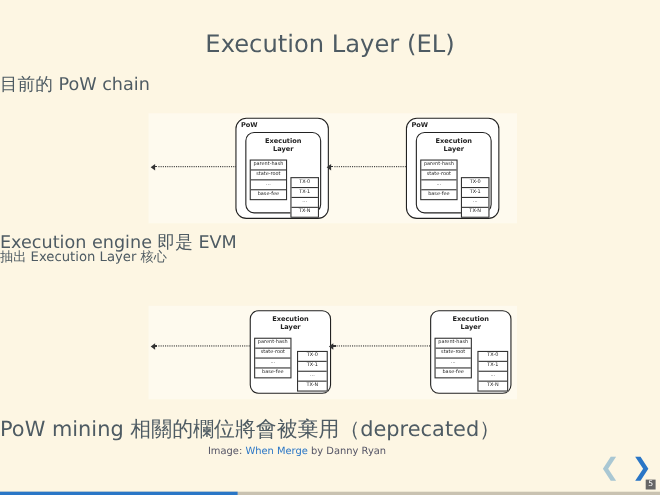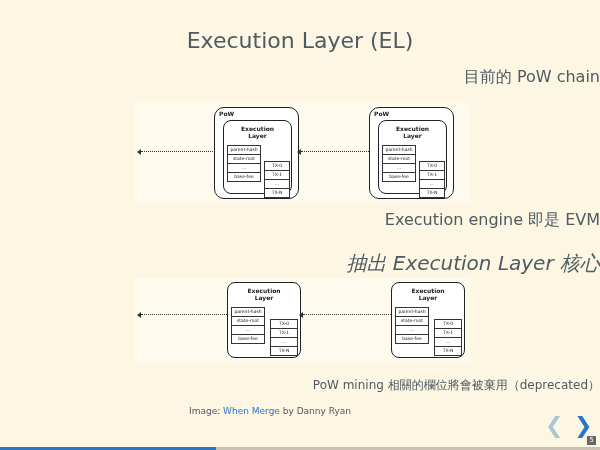--- a/index.html
+++ b/index.html
@@ -1,23 +1,23 @@
 <!DOCTYPE html>
 <html><head>
 <meta charset="utf-8">
 <style>
   html, body { margin:0; padding:0; }
   body { width:600px; height:450px; background:#fdf6e3; position:relative; overflow:hidden;
          font-family:"DejaVu Sans", sans-serif; color:#4a5860; }
   .title { position:absolute; left:0; width:600px; top:28px; text-align:center; font-size:22px; color:#4e5b63; }
-  .sub { position:absolute; left:0; width:600px; text-align:right; color:#4e5b63; }
+  .sub { position:absolute; left:0; width:600px; text-align:left; color:#4e5b63; }
   .s1 { top:67px; font-size:16px; }
   .s2 { top:210px; font-size:16px; }
-  .s3 { top:250px; font-size:20px;font-style:italic; }
-  .s4 { top:377px; font-size:12px; }
+  .s3 { top:225px; font-size:12px; }
+  .s4 { top:377px; font-size:19px; }
   .credit { position:absolute; left:0; width:540px; top:406px; text-align:center; font-size:9px; color:#556; }
   .credit a { color:#2a76c6; text-decoration:none; }
   .diagram { position:absolute; background:#fefaee; }
   .pow { position:absolute; border:1.5px solid #222; border-radius:10px; background:#fff; }
   .pow-label { position:absolute; left:4px; top:2px; font-size:6px; font-weight:bold; color:#222; }
   .el { position:absolute; border:1.5px solid #222; border-radius:8px; background:#fff; }
   .el-label { position:absolute; left:0; width:100%; top:4px; text-align:center; font-size:6px; font-weight:bold; line-height:7px; color:#222; }
   .stack { position:absolute; border:1px solid #333; background:#fff; }
   .cell { height:8px; border-bottom:1px solid #333; font-size:4.5px; line-height:8px; text-align:center; color:#222; }
   .cell:last-child { border-bottom:none; }

